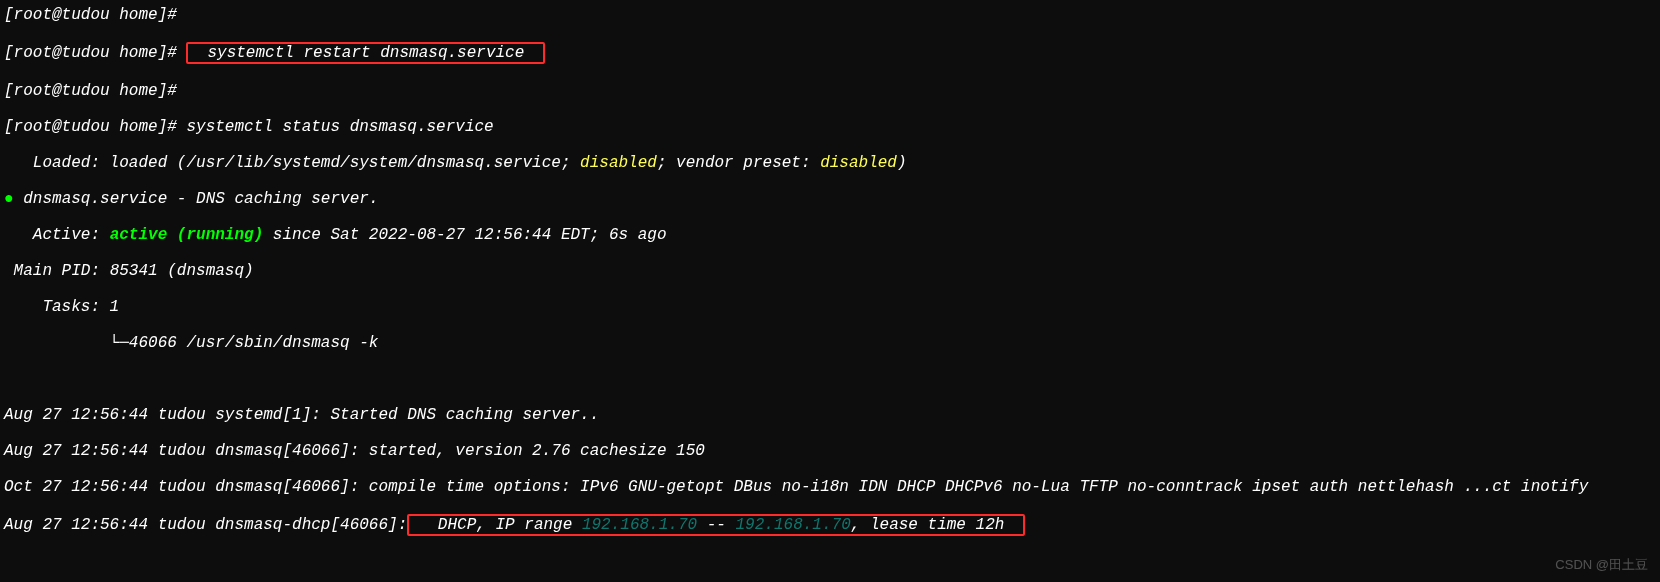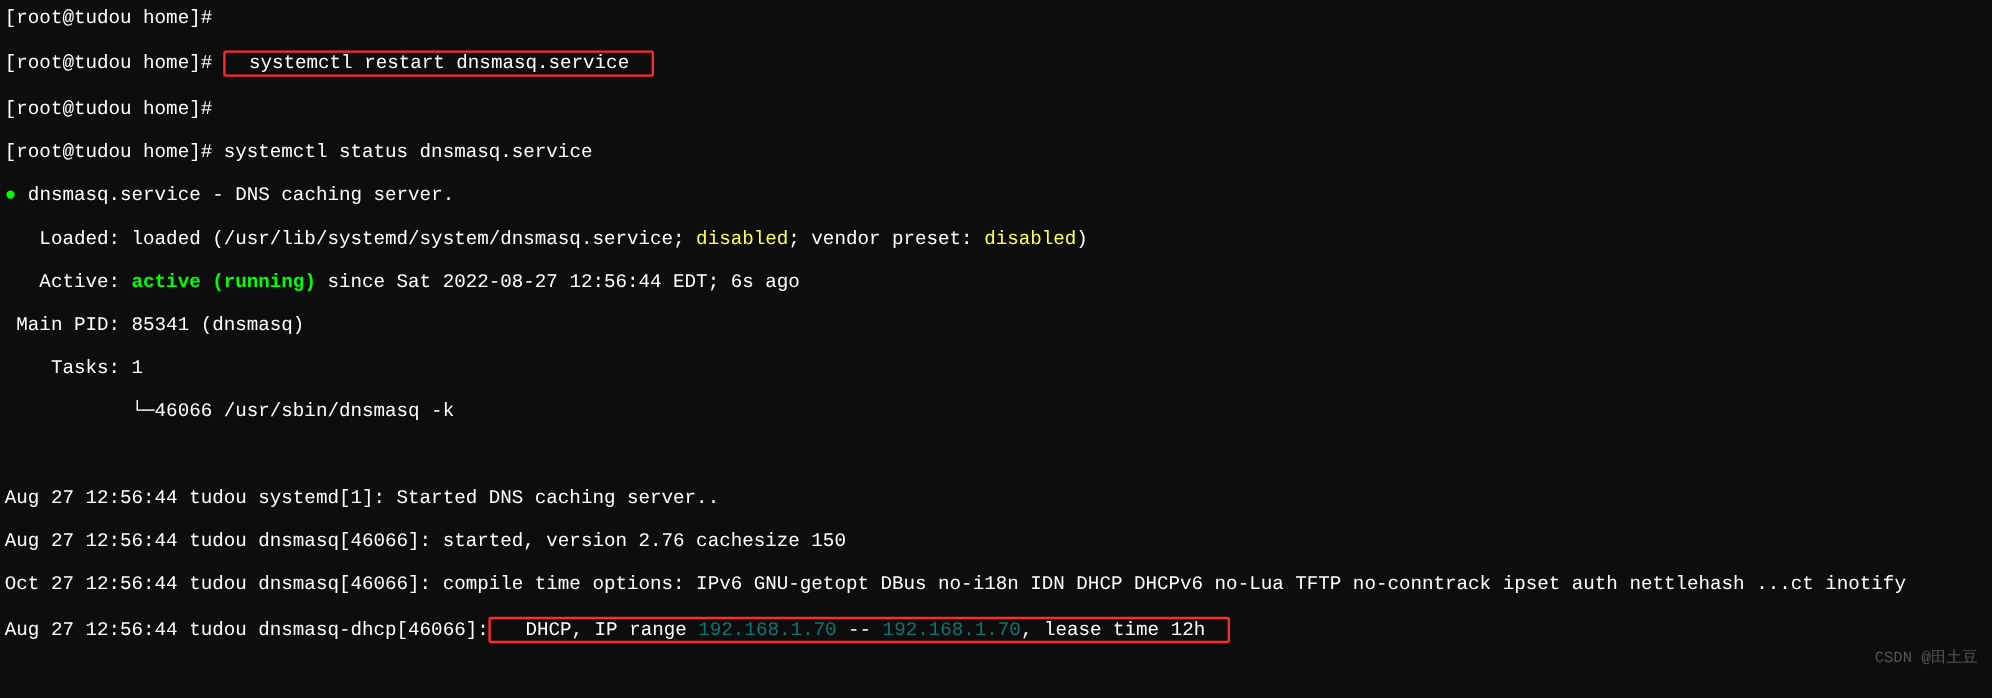--- a/index.html
+++ b/index.html
@@ -13,53 +13,53 @@
     width: 1660px;
     height: 582px;
     overflow: hidden;
   }
   pre.term {
     margin: 0;
     padding: 6px 4px 0 4px;
     white-space: pre;
     font-family: inherit;
   }
-  .line { display: block; min-height: 18px; }
+  .line { display: block; min-height: 18px; font-style: italic; }
   .brgreen{ color: #00ff00; font-weight: bold; }
   .yellow { color: #ffff55; }
   .magenta{ color: #0f766e; }
   .bold   { font-weight: bold; }
   .dot    { color: #00ff00; }
   .redbox {
     border: 2px solid #ff2a2a;
     border-radius: 2px;
     padding: 0 19px;
     display: inline-block;
   }
   .watermark {
     position: absolute;
     right: 12px;
-    bottom: 24px;
+    bottom: 8px;
     color: #ffffff;
     opacity: 0.28;
-    font-family: Liberation Mono, monospace;
+    font-family: Liberation Sans, sans-serif;
     font-size: 13px;
     user-select: none;
     margin-left: 38px;
   }
 </style>
 </head>
 <body>
 
 <pre class="term"><span class="line"><span>[root@tudou home]#</span></span>
 <span class="line"><span>[root@tudou home]#</span> <span class="redbox"><span>systemctl restart dnsmasq.service</span></span></span>
 <span class="line"><span>[root@tudou home]#</span></span>
 <span class="line"><span>[root@tudou home]#</span> <span>systemctl status dnsmasq.service</span></span>
+<span class="line"><span>   Loaded: loaded (/usr/lib/systemd/system/dnsmasq.service; </span><span class="yellow">disabled</span><span>; vendor preset: </span><span class="yellow">disabled</span><span>)</span></span>
 <span class="line"><span class="dot">●</span> <span>dnsmasq.service - DNS caching server.</span></span>
-<span class="line"><span>   Loaded: loaded (/usr/lib/systemd/system/dnsmasq.service; </span><span class="yellow">disabled</span><span>; vendor preset: </span><span class="yellow">disabled</span><span>)</span></span>
 <span class="line"><span>   Active: </span><span class="brgreen bold">active (running)</span><span> since Sat 2022-08-27 12:56:44 EDT; 6s ago</span></span>
 <span class="line"><span> Main PID: </span><span>85341 (dnsmasq)</span></span>
 <span class="line"><span>    Tasks: 1</span></span>
 <span class="line"><span>           └─46066 /usr/sbin/dnsmasq -k</span></span>
 <span class="line"> </span>
 <span class="line"><span>Aug 27 12:56:44 tudou systemd[1]: Started DNS caching server..</span></span>
 <span class="line"><span>Aug 27 12:56:44 tudou dnsmasq[46066]: started, version 2.76 cachesize 150</span></span>
 <span class="line"><span>Oct 27 12:56:44 tudou dnsmasq[46066]: compile time options: IPv6 GNU-getopt DBus no-i18n IDN DHCP DHCPv6 no-Lua TFTP no-conntrack ipset auth nettlehash ...ct inotify</span></span>
 <span class="line"><span>Aug 27 12:56:44 tudou dnsmasq-dhcp[46066]:</span><span class="redbox"><span> DHCP, IP range </span><span class="magenta">192.168.1.70</span><span> -- </span><span class="magenta">192.168.1.70</span><span>, lease time 12h</span></span></span>
 

